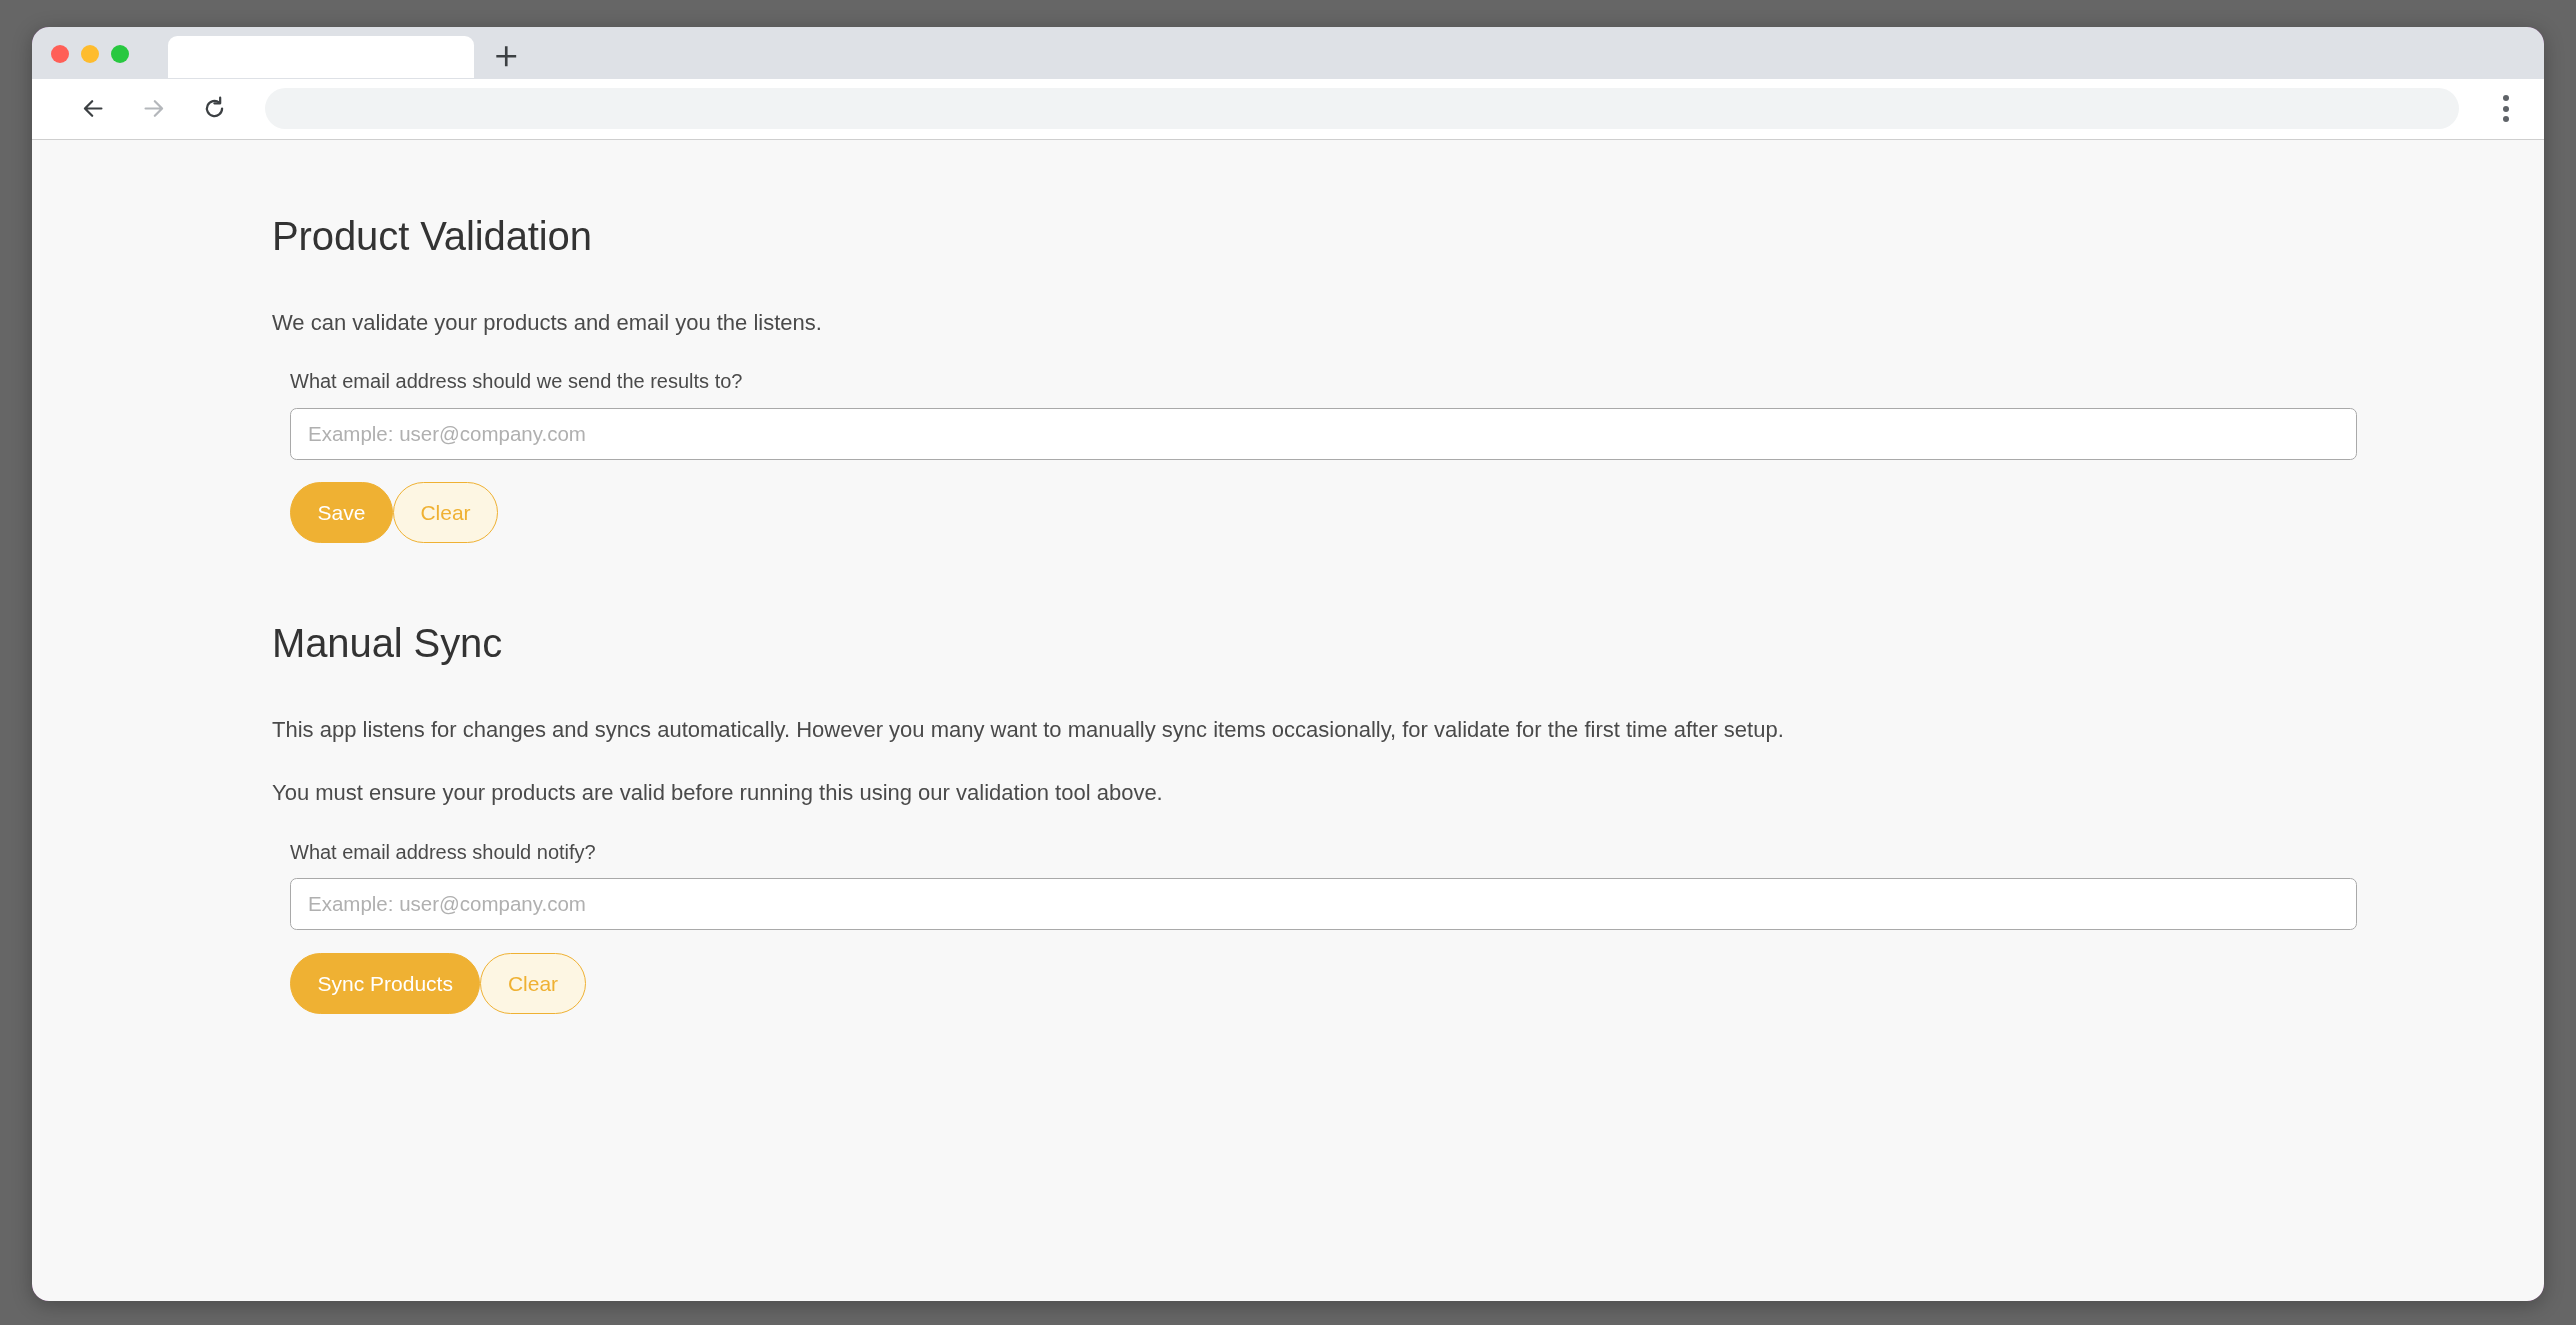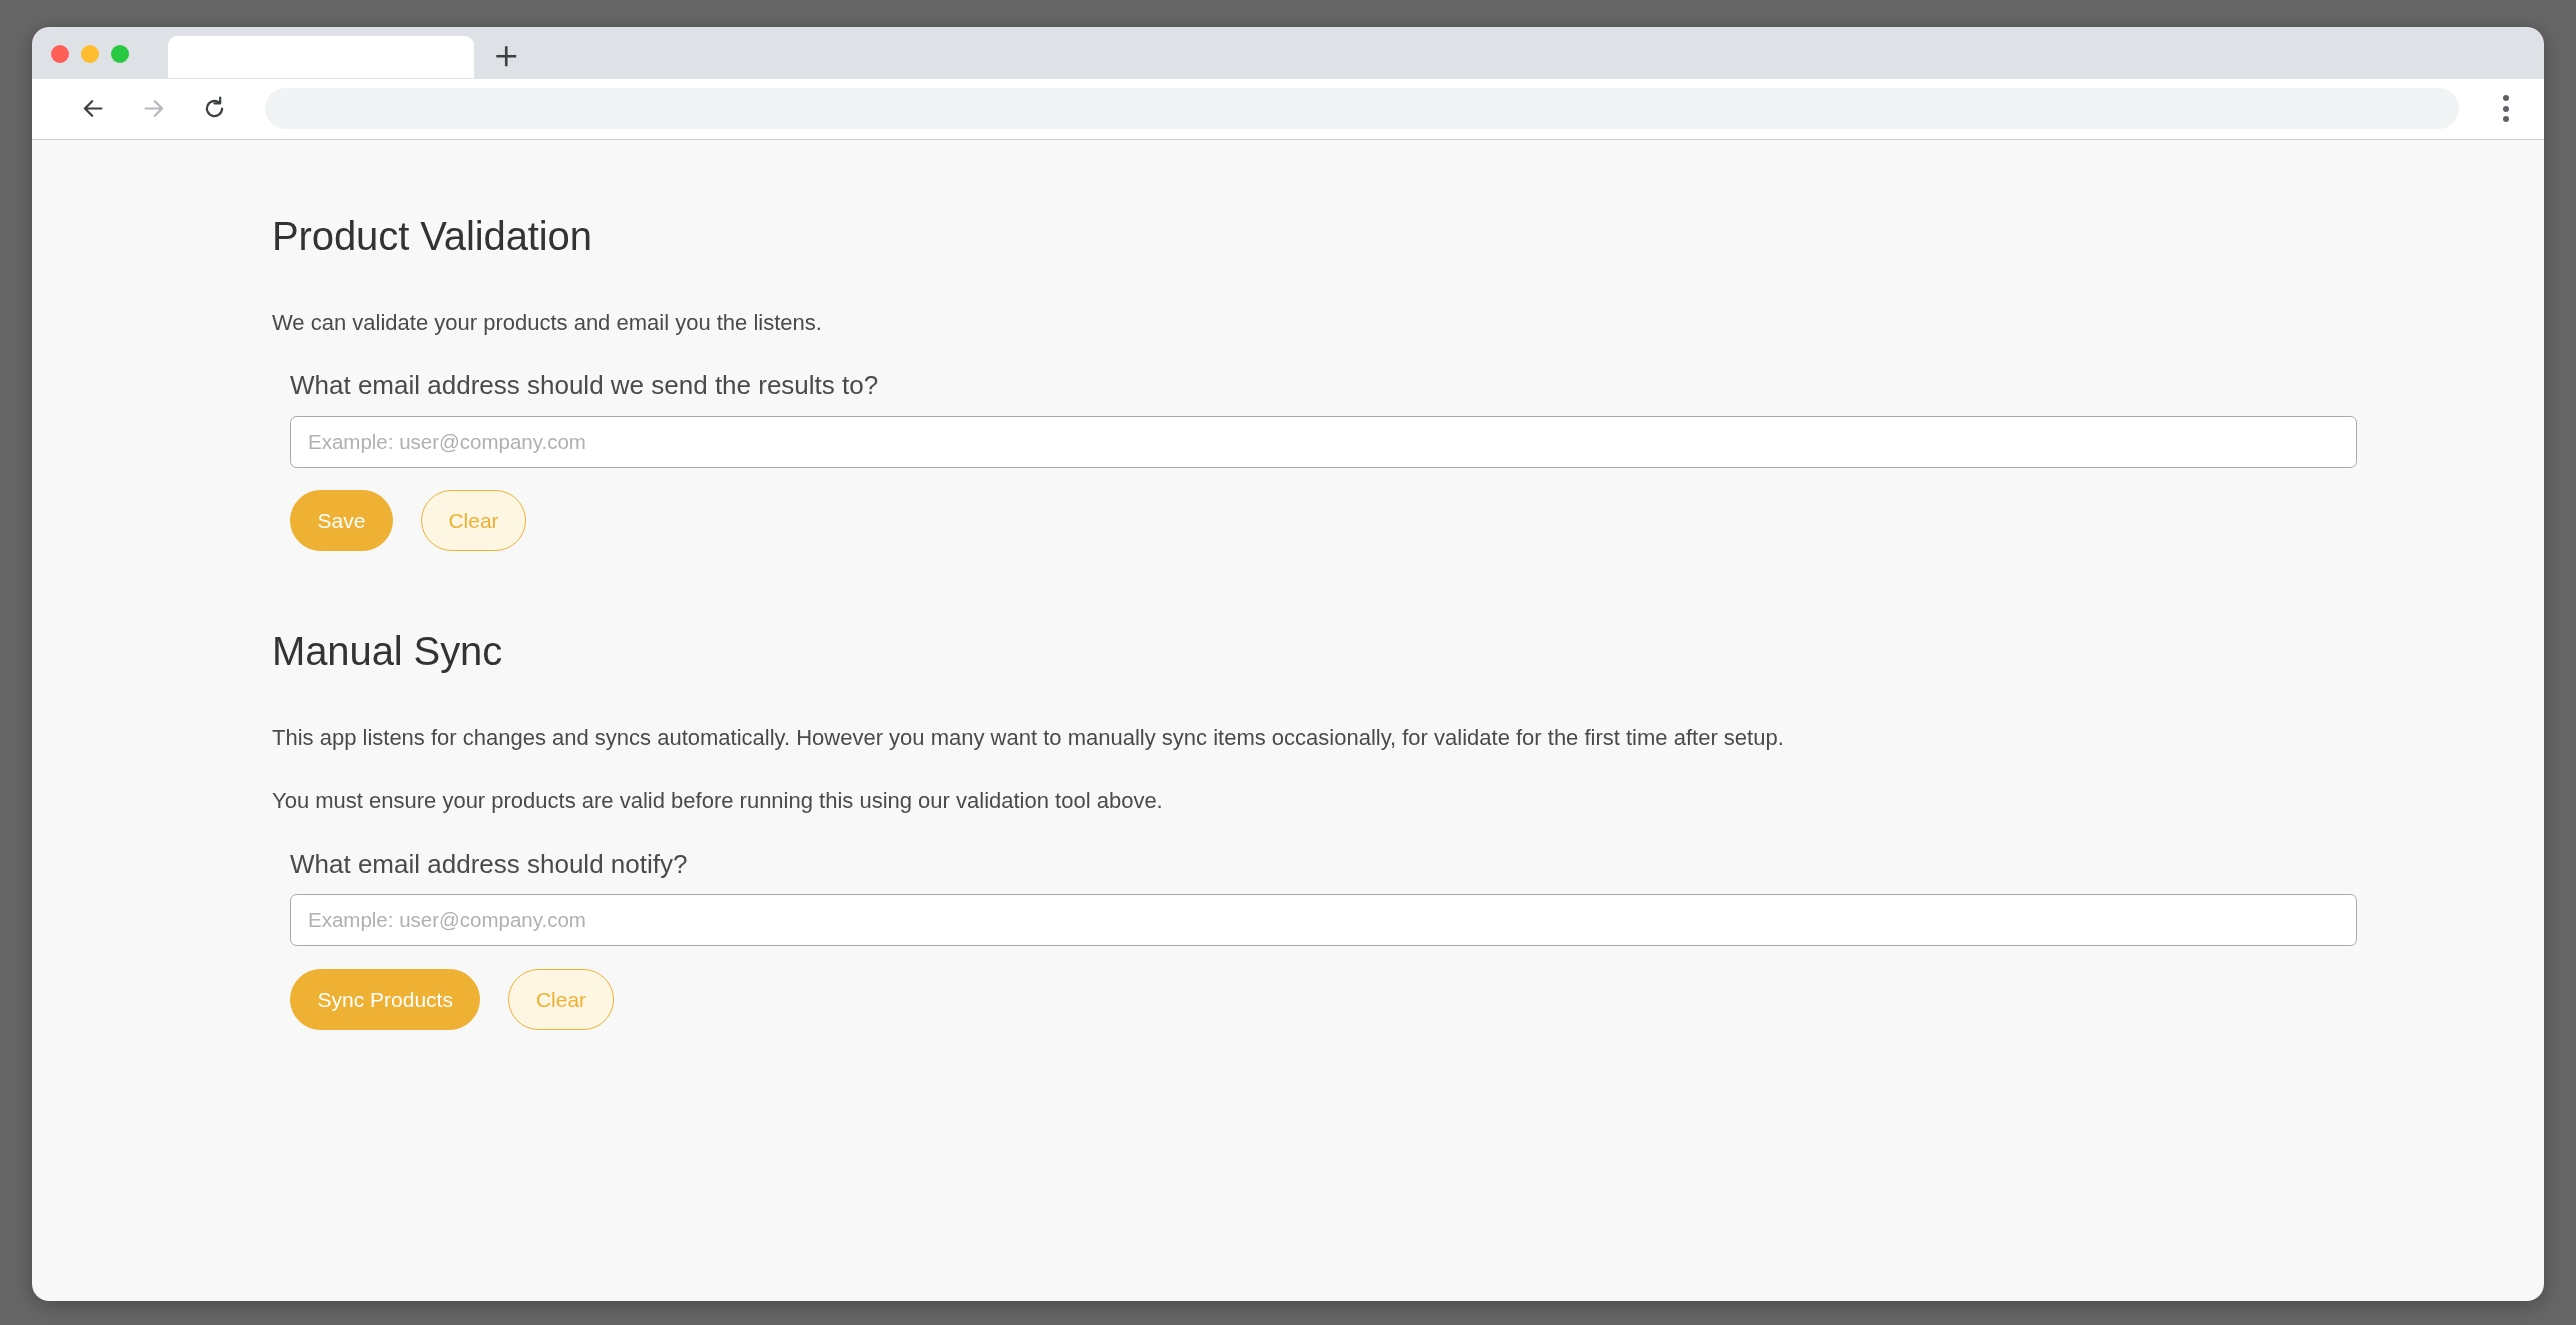--- a/index.html
+++ b/index.html
@@ -165,21 +165,21 @@
     font-weight: 400;
     color: #4a4a4a;
     margin: 0 0 33px 0;
     line-height: 1.35;
   }
   p.body-text.last { margin-bottom: 20px; }
 
   .field-group { margin-top: 17px; padding-left: 18px; }
   .field-label {
     display: block;
-    font-size: 26px;
+    font-size: 20px;
     color: #4a4a4a;
     margin-bottom: 14.6px;
   }
   .text-input {
     display: block;
     width: 2067px;
     height: 52px;
     box-sizing: border-box;
     background: #ffffff;
     border: 1.3px solid #a9a9a9;
@@ -188,21 +188,21 @@
     font-size: 20.5px;
     color: #333333;
     padding: 0 17px;
     outline: none;
   }
   .text-input::placeholder { color: #b0b0b0; }
 
   .btn-row {
     display: flex;
     align-items: center;
-    gap: 28px;
+    gap: 0;
     margin-top: 22.5px;
   }
   .btn {
     font-family: "Liberation Sans", sans-serif;
     font-size: 21px;
     line-height: 1;
     border-radius: 661px;
     cursor: pointer;
     display: inline-flex;
     align-items: center;

